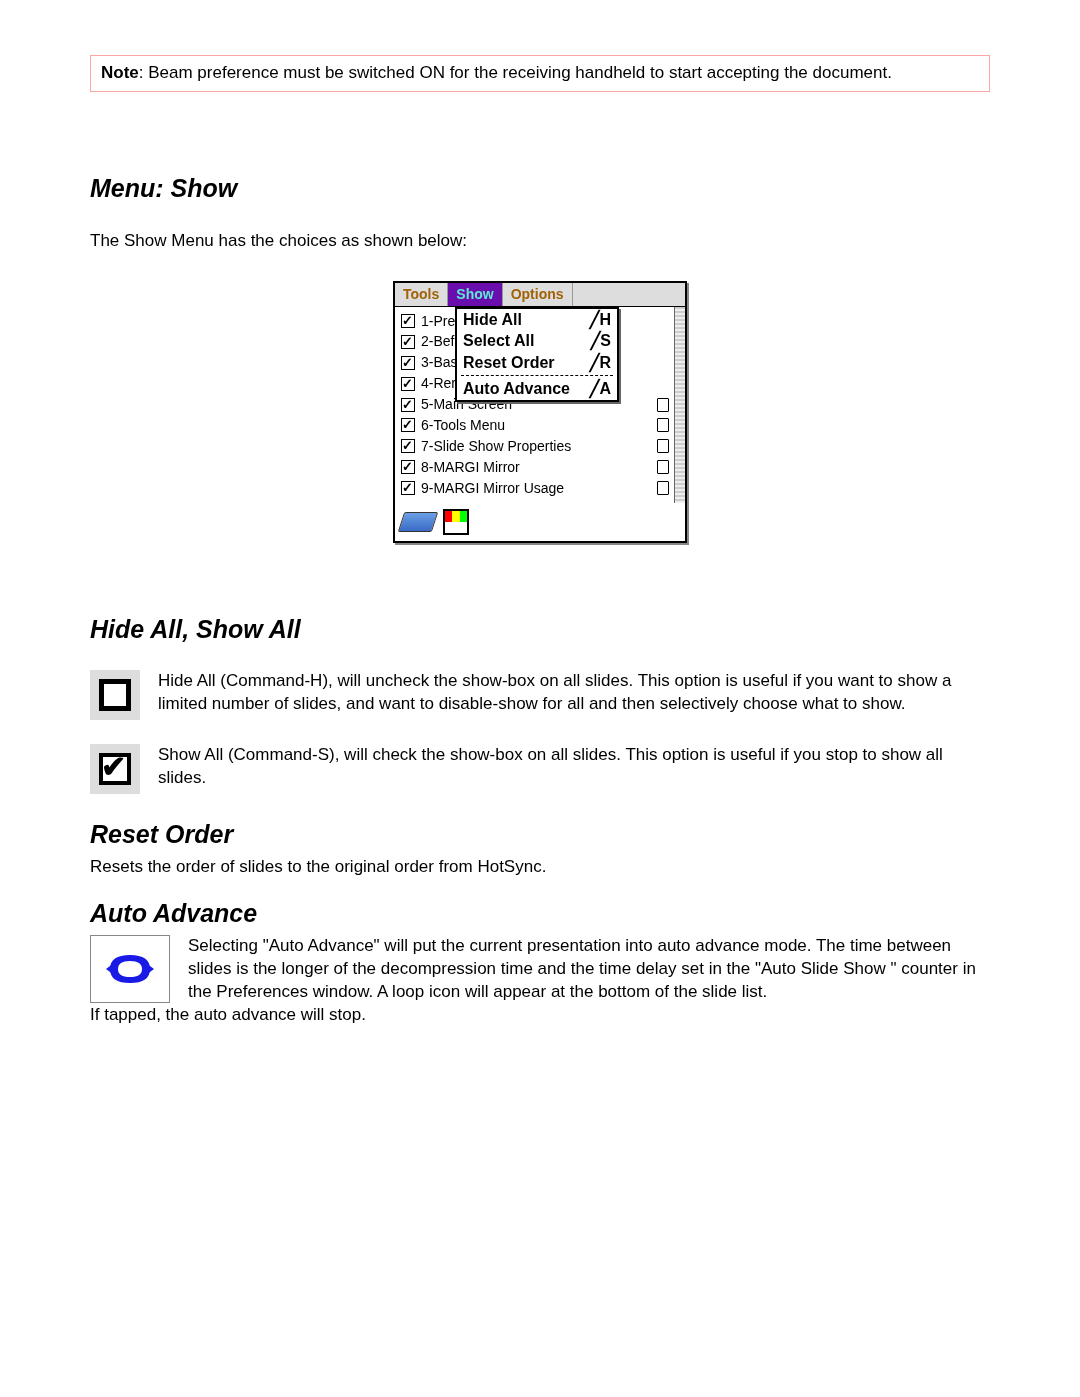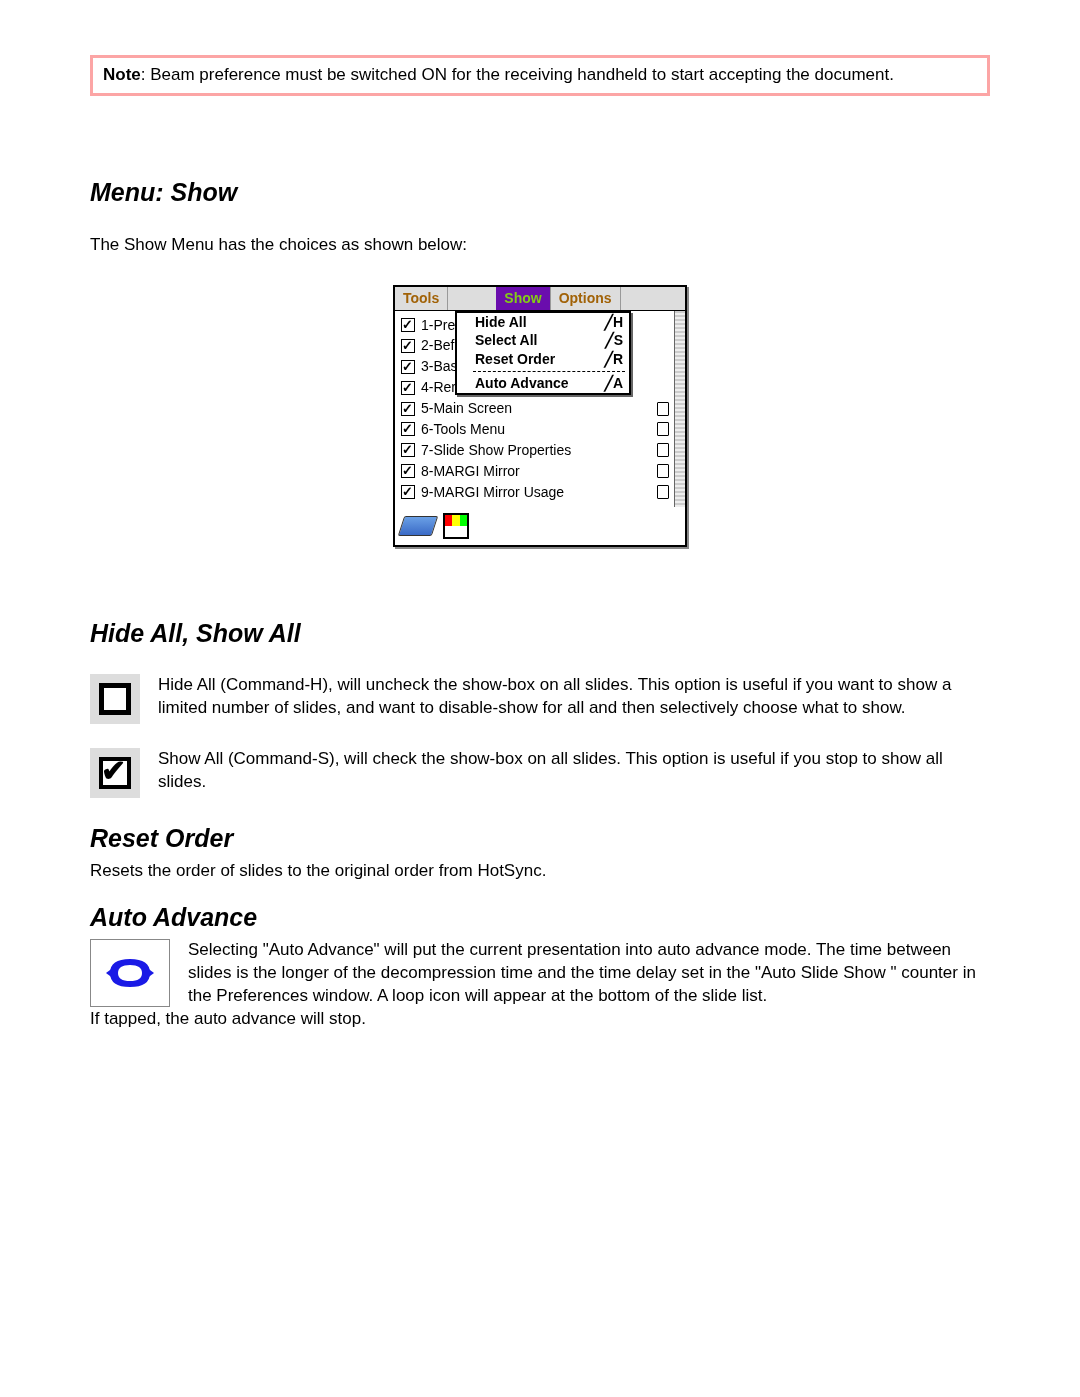--- a/index.html
+++ b/index.html
@@ -12,21 +12,21 @@
     line-height: 1.35;
   }
   .page {
     width: 1080px;
     min-height: 1397px;
     box-sizing: border-box;
     padding: 55px 90px 40px 90px;
     position: relative;
   }
   .note-box {
-    border: 3px solid #fca5a5;
+    border: 1px solid #fca5a5;
     padding: 6px 10px;
     margin-bottom: 80px;
   }
   .note-box .note-label { font-weight: bold; }
   h2.section-heading {
     font-family: Verdana, Geneva, sans-serif;
     font-style: italic;
     font-weight: bold;
     font-size: 25px;
     margin: 0 0 24px 0;
@@ -55,22 +55,21 @@
     border-bottom: 1px solid #000;
   }
   .menubar .mtab {
     padding: 2px 8px;
     font-weight: bold;
     color: #a16207;
     border-right: 1px solid #999;
   }
   .menubar .mtab.active {
     background: #6a0dad;
-    color: #84cc16;
-    margin-left: 48px;
+    color: #5eead4;
   }
   .slidelist {
     position: relative;
     padding: 4px 16px 4px 6px;
   }
   .slide-row {
     display: flex;
     align-items: center;
     gap: 6px;
     padding: 1px 0;
@@ -99,22 +98,21 @@
   }
   .dropdown-panel {
     position: absolute;
     top: 0px;
     left: 60px;
     width: 160px;
     background: #fff;
     border: 2px solid #000;
     box-shadow: 2px 2px 0 #666;
     font-weight: bold;
-    font-size: 14px;
-    padding-left: 12px;
+    font-size: 16px;
   }
   .dropdown-panel .dd-item {
     display: flex;
     justify-content: space-between;
     padding: 0 6px;
   }
   .dropdown-panel hr {
     border: none;
     border-top: 1px dashed #000;
     margin: 2px 4px;

